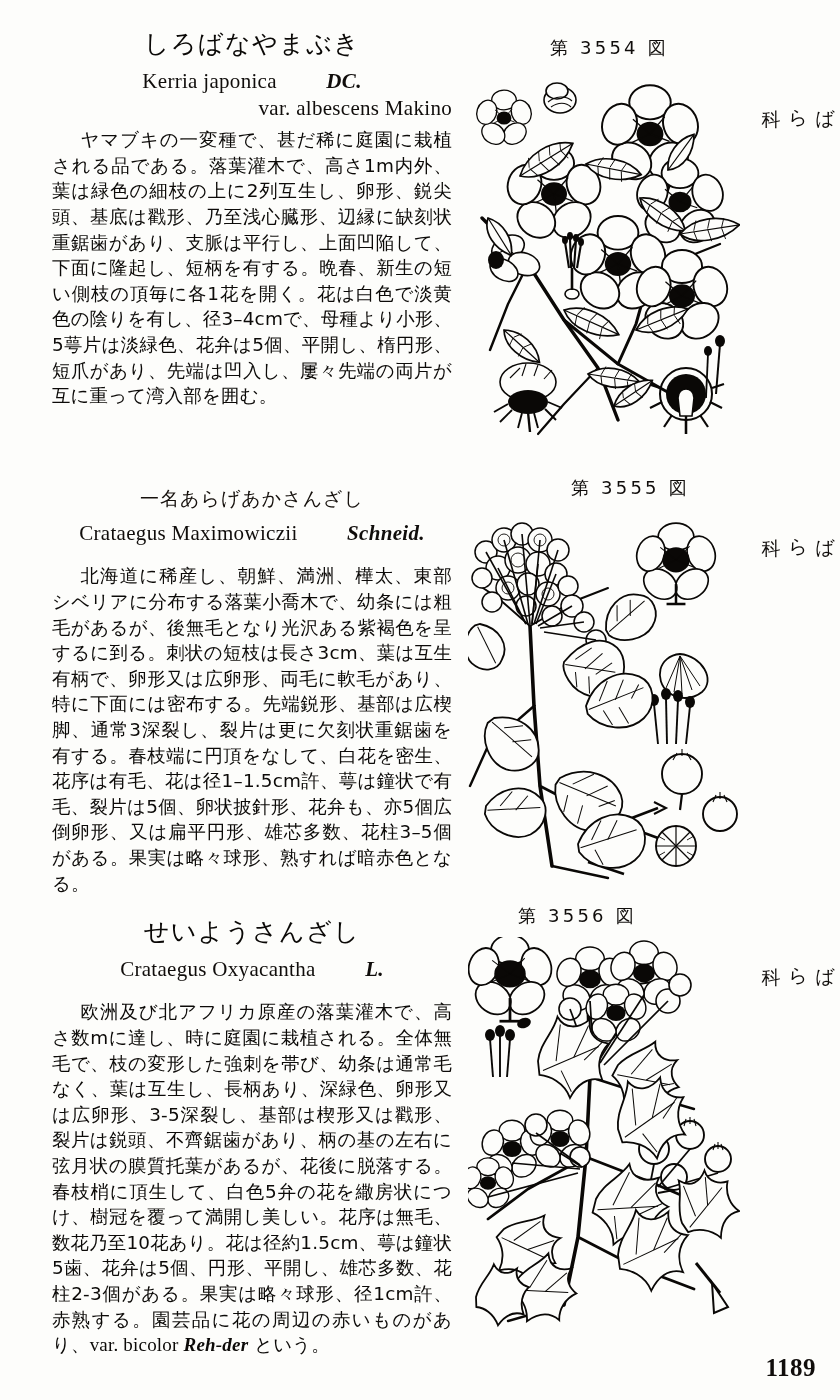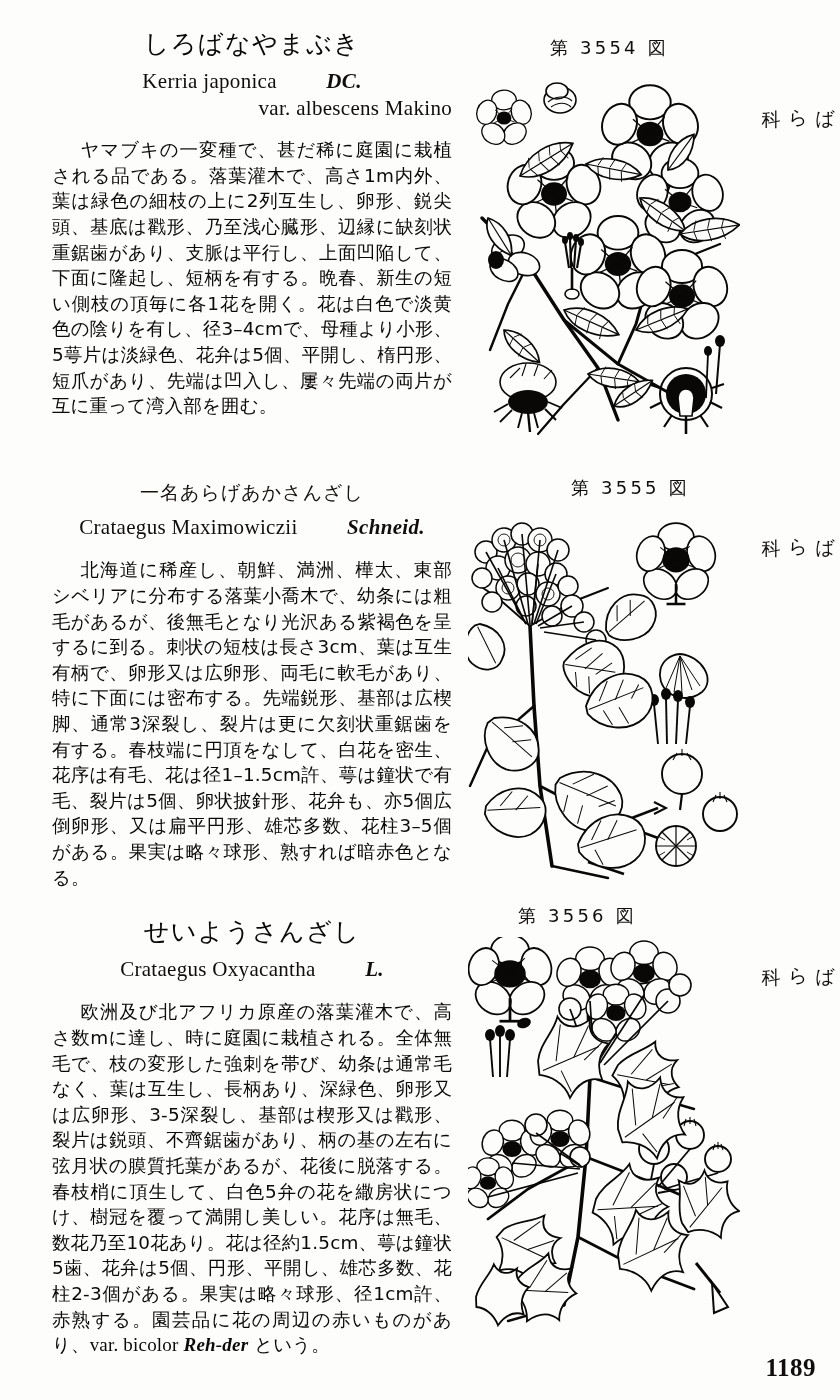--- a/index.html
+++ b/index.html
@@ -51,21 +51,21 @@
     line-height: 1.15;
     color: #0a0806;
   }
   .jp-alt {
     font-family: "DejaVu Sans", "Liberation Sans", sans-serif;
     font-weight: 400;
     font-size: 19px;
     letter-spacing: 1px;
     text-align: center;
     line-height: 1.3;
-    margin-top: 4px;
+    margin-top: 10px;
     color: #15100c;
   }
   .sci {
     text-align: center;
     font-size: 21px;
     line-height: 1.32;
     letter-spacing: 0.3px;
     margin-top: 9px;
     white-space: nowrap;
   }
@@ -152,21 +152,21 @@
   <div class="entry" style="top:0;">
 
     <div class="text-col" style="top:30px;">
       <div class="jp-name">しろばなやまぶき</div>
       <div class="sci">
         <span>Kerria japonica </span><span class="au">DC.</span>
       </div>
       <div class="sci-l2">
         <span>var. albescens </span><span class="au">Makino</span>
       </div>
-      <div class="body-text" style="margin-top:14px;">
+      <div class="body-text" style="margin-top:4px;">
         <span class="ind">ヤマブキの一変種で、甚だ稀に庭園に栽植される品である。落葉灌木で、高さ1m内外、葉は緑色の細枝の上に2列互生し、卵形、鋭尖頭、基底は戳形、乃至浅心臓形、辺縁に缺刻状重鋸歯があり、支脈は平行し、上面凹陥して、下面に隆起し、短柄を有する。晩春、新生の短い側枝の頂毎に各1花を開く。花は白色で淡黄色の陰りを有し、径3–4cmで、母種より小形、5萼片は淡緑色、花弁は5個、平開し、楕円形、短爪があり、先端は凹入し、屢々先端の両片が互に重って湾入部を囲む。</span>
       </div>
     </div>
 
     <div class="fig-col" style="top:36px;">
       <div class="fig-label" style="margin-left:95px;">第 3554 図</div>
     </div>
 
     <div class="family-vert" style="left:758px; top:95px;">いばら科</div>
 

